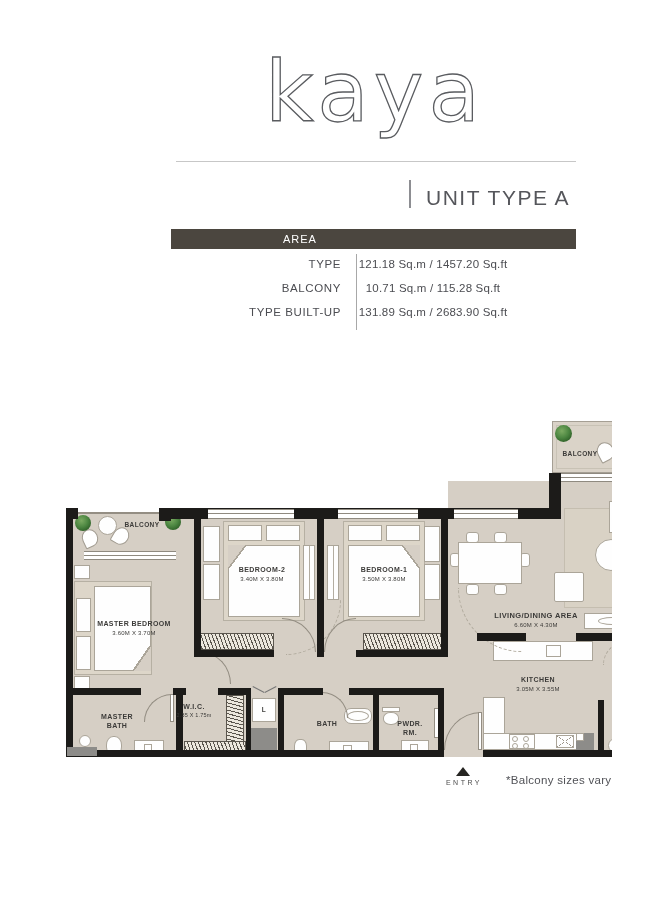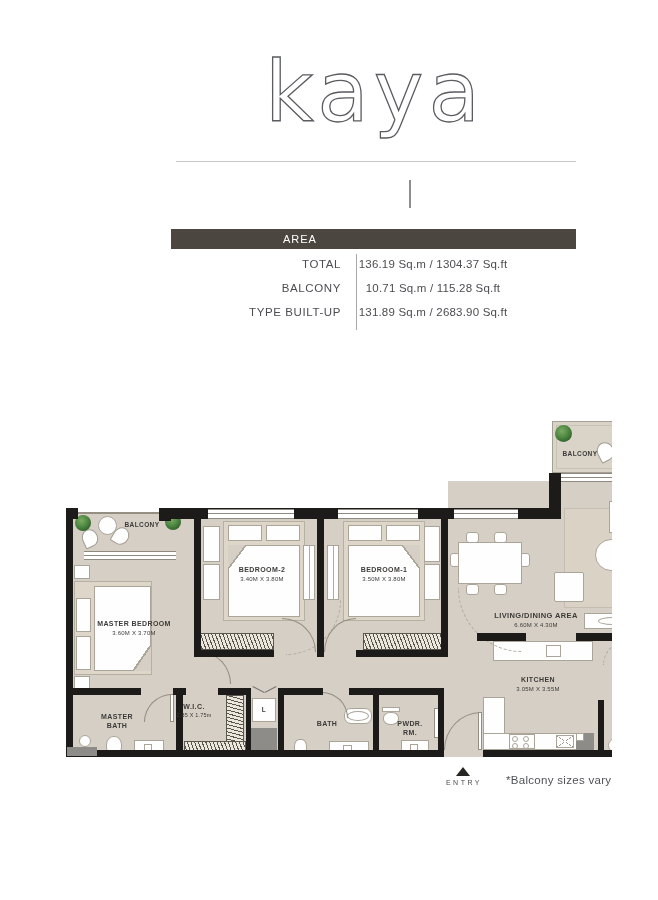--- a/index.html
+++ b/index.html
@@ -76,27 +76,28 @@
   .leaf { position:absolute; background:#fff; border:1px solid #938d82; z-index:8; }
 </style>
 </head>
 <body>
 
 <div class="page">
 
   <div class="logo">kaya</div>
   <div class="hr-line"></div>
   <div class="title-bar"></div>
+  <div class="title-sub">UNIT TYPE A</div>
 
   <div class="area-band">
     <span>AREA</span>
   </div>
   <div class="tbl-divider"></div>
-  <div class="tbl-label" style="top:258px">TOTAL</div>
-  <div class="tbl-value" style="top:258px">136.19 Sq.m / 1304.37 Sq.ft</div>
+  <div class="tbl-label" style="top:258px">TYPE</div>
+  <div class="tbl-value" style="top:258px">121.18 Sq.m / 1457.20 Sq.ft</div>
   <div class="tbl-label" style="top:282px">BALCONY</div>
   <div class="tbl-value" style="top:282px">10.71 Sq.m / 115.28 Sq.ft</div>
   <div class="tbl-label" style="top:306px">TYPE BUILT-UP</div>
   <div class="tbl-value" style="top:306px">131.89 Sq.m / 2683.90 Sq.ft</div>
 
   <div>
 
     <div class="floor" style="left:27px;top:513px;width:375px;height:244px"></div>
     <div class="floor" style="left:402px;top:481px;width:233px;height:276px"></div>
     <div class="floor" style="left:506px;top:421px;width:140px;height:52px;background:#dad3c8"></div>

